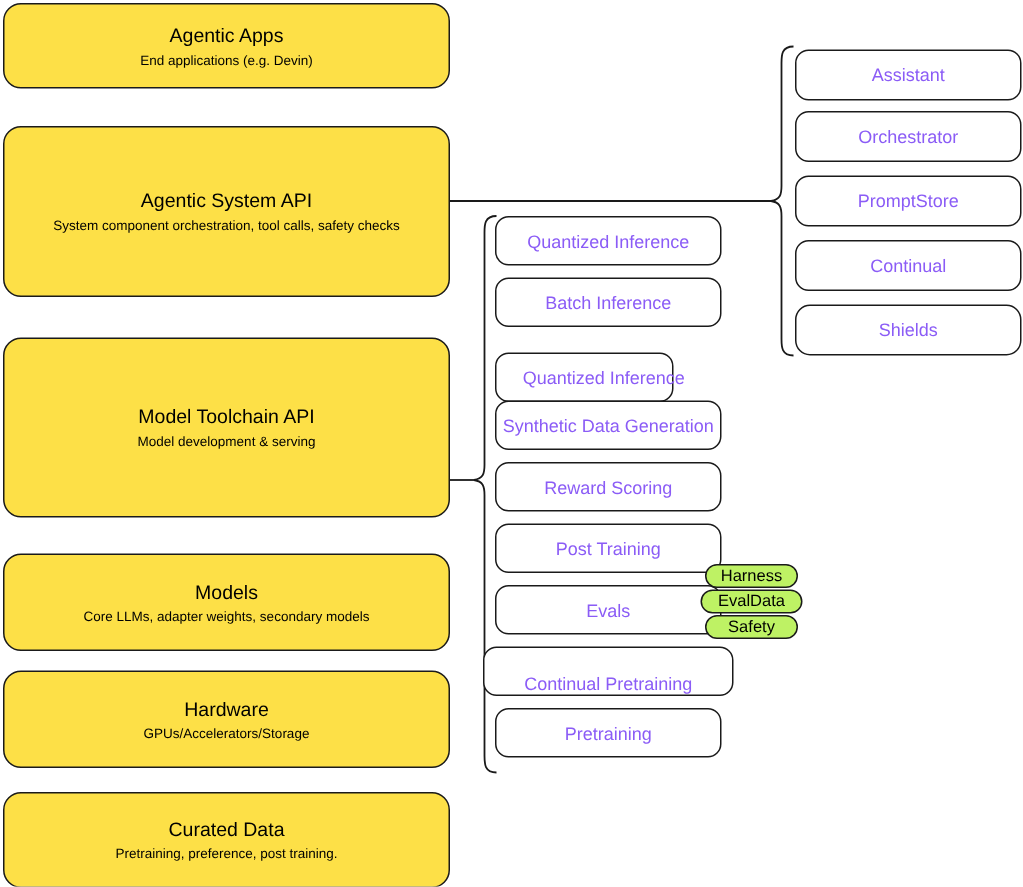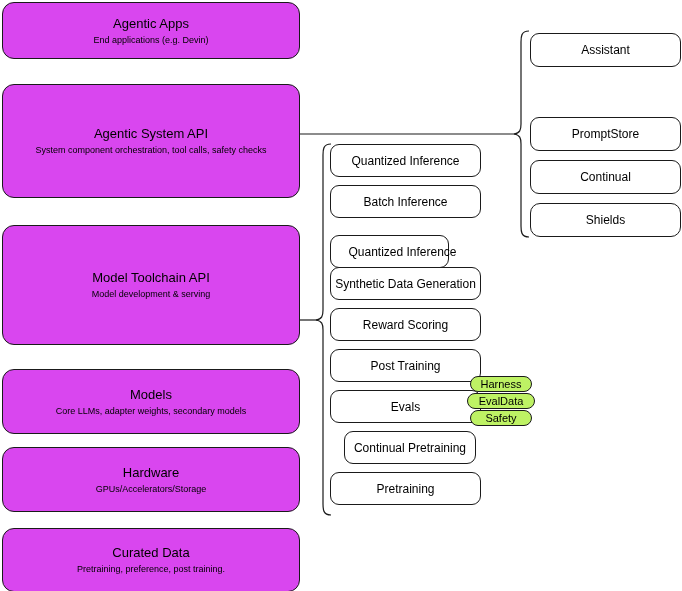--- a/index.html
+++ b/index.html
@@ -22,21 +22,21 @@
     width: 682px;
     height: 591px;
   }
 
   
   .box {
     position: absolute;
     box-sizing: border-box;
     border: 1px solid #1a1a1a;
     border-radius: 12px;
-    background: #d946ef;
+    background: #fde047;
     display: flex;
     flex-direction: column;
     align-items: center;
     justify-content: center;
     text-align: center;
   }
 
   .box .title {
     font-size: 13px;
     line-height: 17px;
@@ -60,21 +60,21 @@
     box-sizing: border-box;
     border: 1px solid #1a1a1a;
     border-radius: 9px;
     background: #ffffff;
     display: flex;
     align-items: center;
     justify-content: center;
     font-size: 12px;
     line-height: 14px;
     white-space: nowrap;
-    color: #000000;
+    color: #8b5cf6;
   }
 
   
   .pill {
     position: absolute;
     box-sizing: border-box;
     border: 1px solid #1a1a1a;
     border-radius: 999px;
     background: #bef264;
     display: flex;
@@ -180,21 +180,21 @@
   </div>
 
   <div class="chip" style="left:330px; top:349px; width:151px; height:33px;">
     <span>Post Training</span>
   </div>
 
   <div class="chip" style="left:330px; top:390px; width:151px; height:33px;text-align:right;">
     <span>Evals</span>
   </div>
 
-  <div class="chip" style="left:344px; top:431px; width:132px; height:33px;">
+  <div class="chip" style="left:322px; top:431px; width:167px; height:33px;align-items:flex-end;">
     <span>Continual Pretraining</span>
   </div>
 
   <div class="chip" style="left:330px; top:472px; width:151px; height:33px;">
     <span>Pretraining</span>
   </div>
 
   <div class="pill" style="left:470px; top:376px; width:62px; height:16px;">
     <span>Harness</span>
   </div>
@@ -204,20 +204,23 @@
   </div>
 
   <div class="pill" style="left:470px; top:410px; width:62px; height:16px;">
     <span>Safety</span>
   </div>
 
   <div class="chip" style="left:530px; top:33px; width:151px; height:34px;">
     <span>Assistant</span>
   </div>
 
+  <div class="chip" style="left:530px; top:74px; width:151px; height:34px;">
+    <span>Orchestrator</span>
+  </div>
 
   <div class="chip" style="left:530px; top:117px; width:151px; height:34px;">
     <span>PromptStore</span>
   </div>
 
   <div class="chip" style="left:530px; top:160px; width:151px; height:34px;">
     <span>Continual</span>
   </div>
 
   <div class="chip" style="left:530px; top:203px; width:151px; height:34px;border-radius:10px;">

